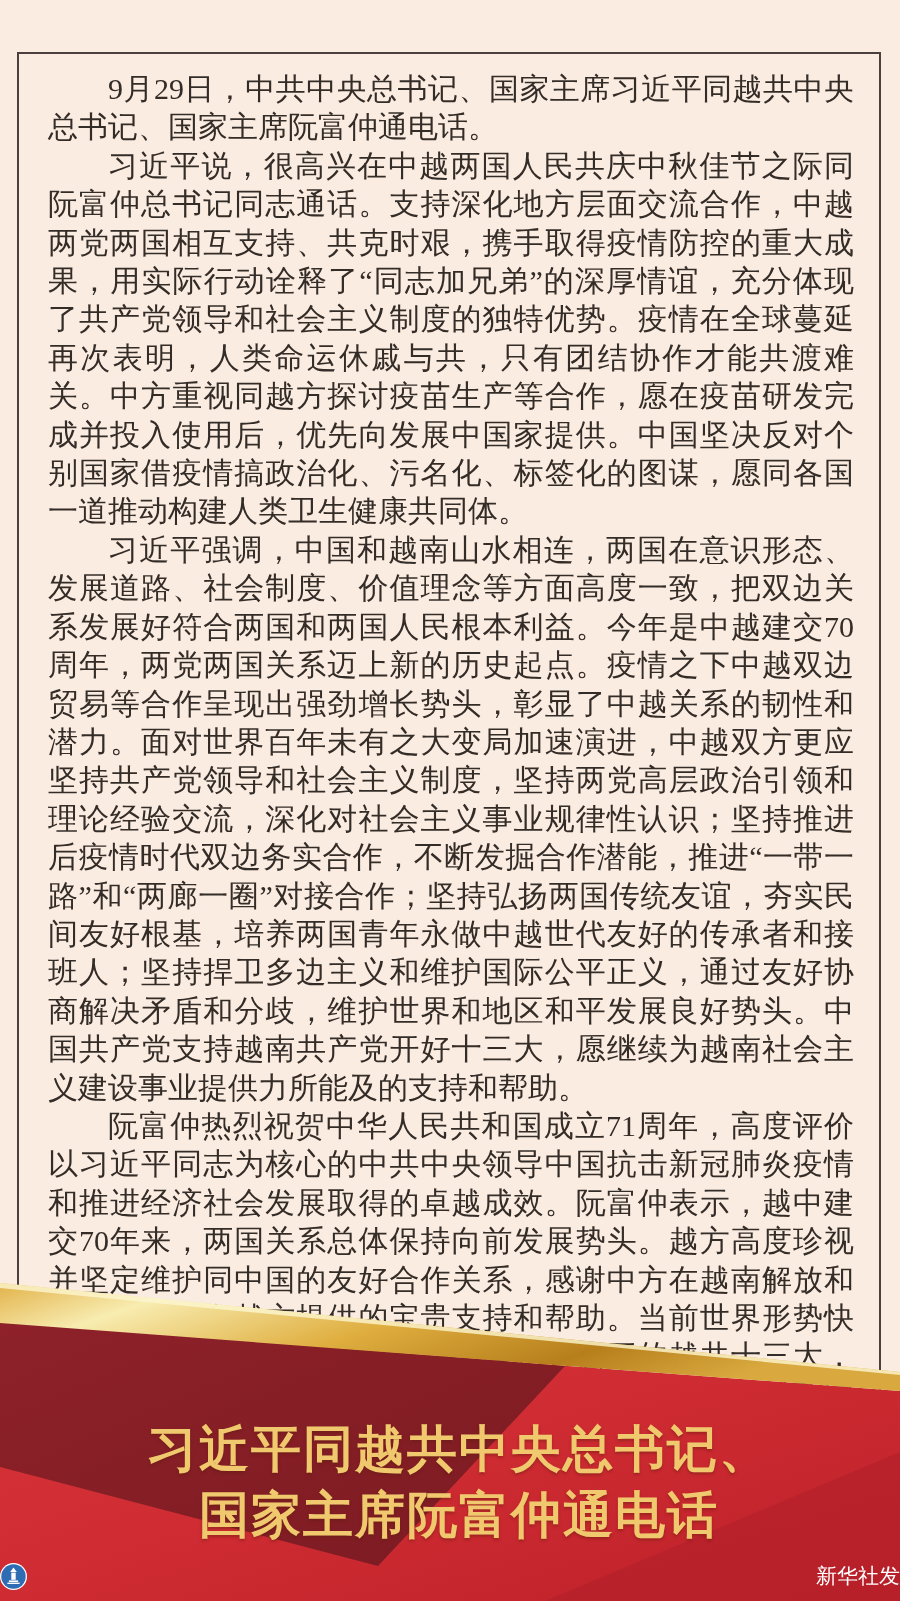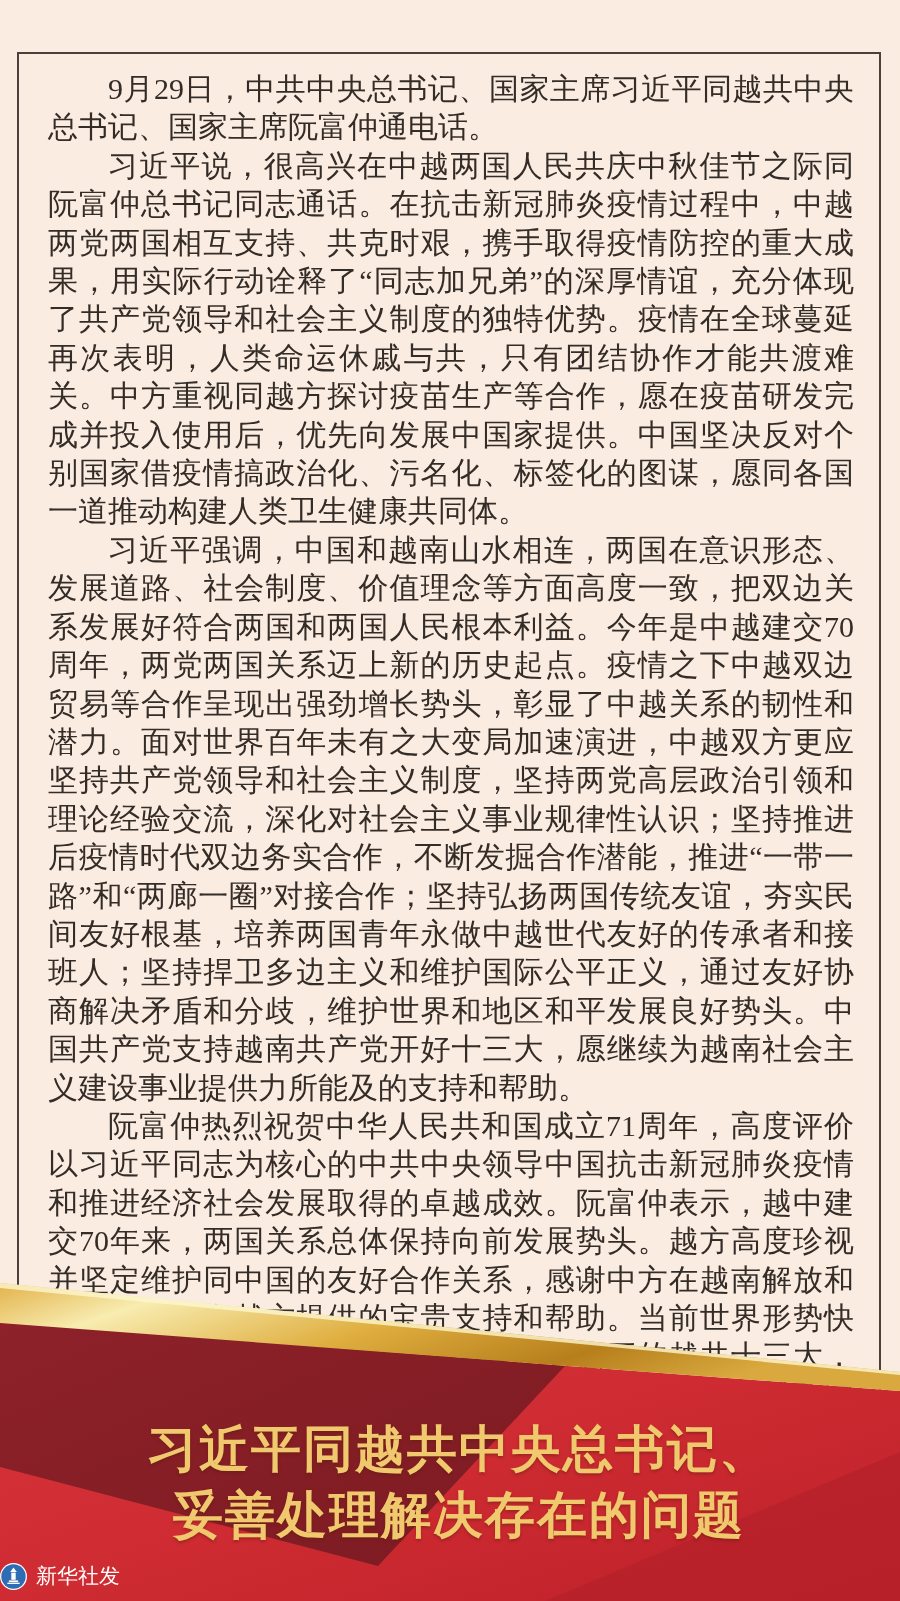--- a/index.html
+++ b/index.html
@@ -46,39 +46,39 @@
     letter-spacing:2px;
     color:#f0c96e;
     text-shadow:0 2px 3px rgba(90,30,10,0.40);
     font-family:"Liberation Serif","DejaVu Serif",serif;
     padding-left:18px;
   }
   .credit{
     position:absolute;
     left:0;right:0;top:1562px;
     display:flex;
-    justify-content:flex-start;
+    justify-content:space-between;
     align-items:center;
     gap:9px;
     color:#ffffff;
     font-size:21px;
     font-family:"Liberation Sans","DejaVu Sans",sans-serif;
   }
   .credit .logo{width:27px;height:27px;display:block;}
 </style>
 </head>
 <body>
 
 <div class="page">
 
   <div class="frame"></div>
 
   <div class="article">
     <p>9月29日，中共中央总书记、国家主席习近平同越共中央总书记、国家主席阮富仲通电话。</p>
-    <p>习近平说，很高兴在中越两国人民共庆中秋佳节之际同阮富仲总书记同志通话。在抗击新冠肺炎疫情过程中，中越两党两国相互支持、共克时艰，携手取得疫情防控的重大成果，用实际行动诠释了“同志加兄弟”的深厚情谊，充分体现了共产党领导和社会主义制度的独特优势。疫情在全球蔓延再次表明，人类命运休戚与共，只有团结协作才能共渡难关。中方重视同越方探讨疫苗生产等合作，愿在疫苗研发完成并投入使用后，优先向发展中国家提供。中国坚决反对个别国家借疫情搞政治化、污名化、标签化的图谋，愿同各国一道推动构建人类卫生健康共同体。</p>
+    <p>习近平说，很高兴在中越两国人民共庆中秋佳节之际同阮富仲总书记同志通话。支持深化地方层面交流合作，中越两党两国相互支持、共克时艰，携手取得疫情防控的重大成果，用实际行动诠释了“同志加兄弟”的深厚情谊，充分体现了共产党领导和社会主义制度的独特优势。疫情在全球蔓延再次表明，人类命运休戚与共，只有团结协作才能共渡难关。中方重视同越方探讨疫苗生产等合作，愿在疫苗研发完成并投入使用后，优先向发展中国家提供。中国坚决反对个别国家借疫情搞政治化、污名化、标签化的图谋，愿同各国一道推动构建人类卫生健康共同体。</p>
     <p>习近平强调，中国和越南山水相连，两国在意识形态、发展道路、社会制度、价值理念等方面高度一致，把双边关系发展好符合两国和两国人民根本利益。今年是中越建交70周年，两党两国关系迈上新的历史起点。疫情之下中越双边贸易等合作呈现出强劲增长势头，彰显了中越关系的韧性和潜力。面对世界百年未有之大变局加速演进，中越双方更应坚持共产党领导和社会主义制度，坚持两党高层政治引领和理论经验交流，深化对社会主义事业规律性认识；坚持推进后疫情时代双边务实合作，不断发掘合作潜能，推进“一带一路”和“两廊一圈”对接合作；坚持弘扬两国传统友谊，夯实民间友好根基，培养两国青年永做中越世代友好的传承者和接班人；坚持捍卫多边主义和维护国际公平正义，通过友好协商解决矛盾和分歧，维护世界和地区和平发展良好势头。中国共产党支持越南共产党开好十三大，愿继续为越南社会主义建设事业提供力所能及的支持和帮助。</p>
     <p>阮富仲热烈祝贺中华人民共和国成立71周年，高度评价以习近平同志为核心的中共中央领导中国抗击新冠肺炎疫情和推进经济社会发展取得的卓越成效。阮富仲表示，越中建交70年来，两国关系总体保持向前发展势头。越方高度珍视并坚定维护同中国的友好合作关系，感谢中方在越南解放和发展各阶段向越方提供的宝贵支持和帮助。当前世界形势快速复杂变化，越方正全力筹备明年初将召开的越共十三大，希望同中方继续加强两党两国政治互信，发挥好两党对两国关系的政治引领作用，坚持正确舆论导向，推动经贸合作取得新进展，支持深化地方层面交流合作，并在多边框架下加强协调配合，共同维护和平稳定的发展环境，妥善处理解决存在的问题，推动两党两国关系取得新的历史性发展。</p>
   </div>
 
   <svg class="banner" viewBox="0 0 900 351" preserveAspectRatio="none" aria-hidden="true">
     <defs>
       <linearGradient id="goldGrad" x1="0" y1="0" x2="1" y2="0.35">
         <stop offset="0" stop-color="#e2b24a"></stop>
         <stop offset="0.2" stop-color="#f8ecb0"></stop>
         <stop offset="0.5" stop-color="#dfae3f"></stop>
@@ -102,21 +102,21 @@
 
     <polygon points="545,351 900,202 900,351" fill="#b2202a" opacity="0.6"></polygon>
 
     <polygon points="0,33 900,122 900,141 0,73" fill="url(#goldGrad)"></polygon>
 
     <polygon points="0,33 900,122 900,125 0,38" fill="#fdf6cf" opacity="0.8"></polygon>
   </svg>
 
   <div class="banner-title">
     <div>习近平同越共中央总书记、</div>
-    <div>妥善处理解决存在的问题</div>
+    <div>国家主席阮富仲通电话</div>
   </div>
 
   <div class="credit">
     <svg class="logo" viewBox="0 0 27 27" aria-hidden="true">
       <circle cx="13.5" cy="13.5" r="13.5" fill="#ffffff"></circle>
       <circle cx="13.5" cy="13.5" r="12.2" fill="#2e6cb3"></circle>
       <g fill="#ffffff">
         <polygon points="13.5,4.5 10.2,9 16.8,9"></polygon>
         <rect x="11.3" y="9.6" width="4.4" height="7.2"></rect>
         <rect x="8.9" y="17.4" width="9.2" height="1.6"></rect>

